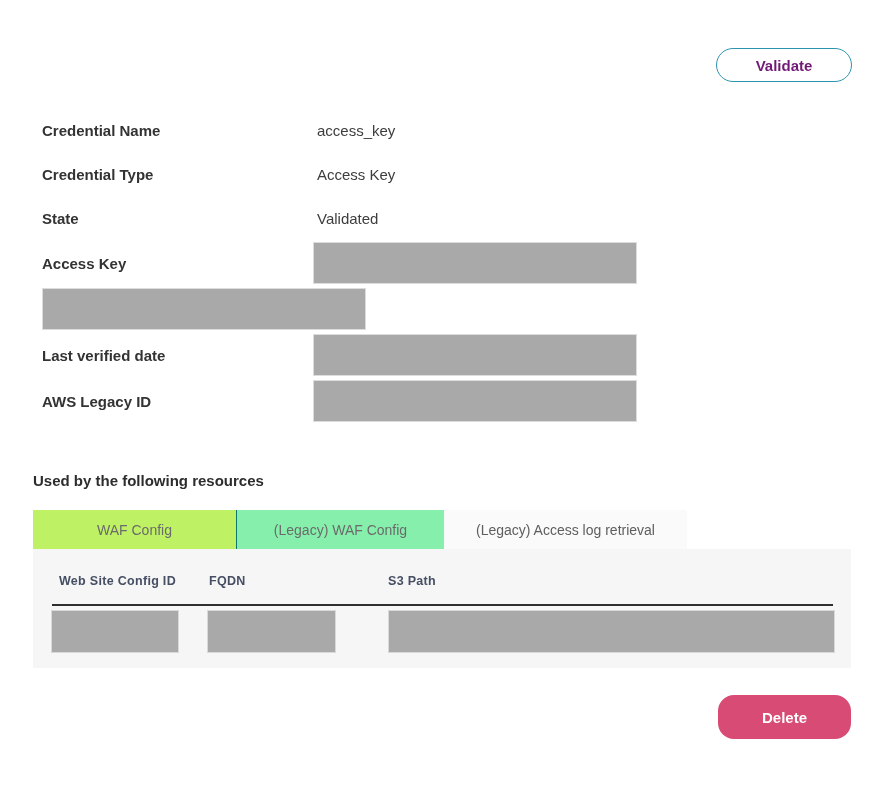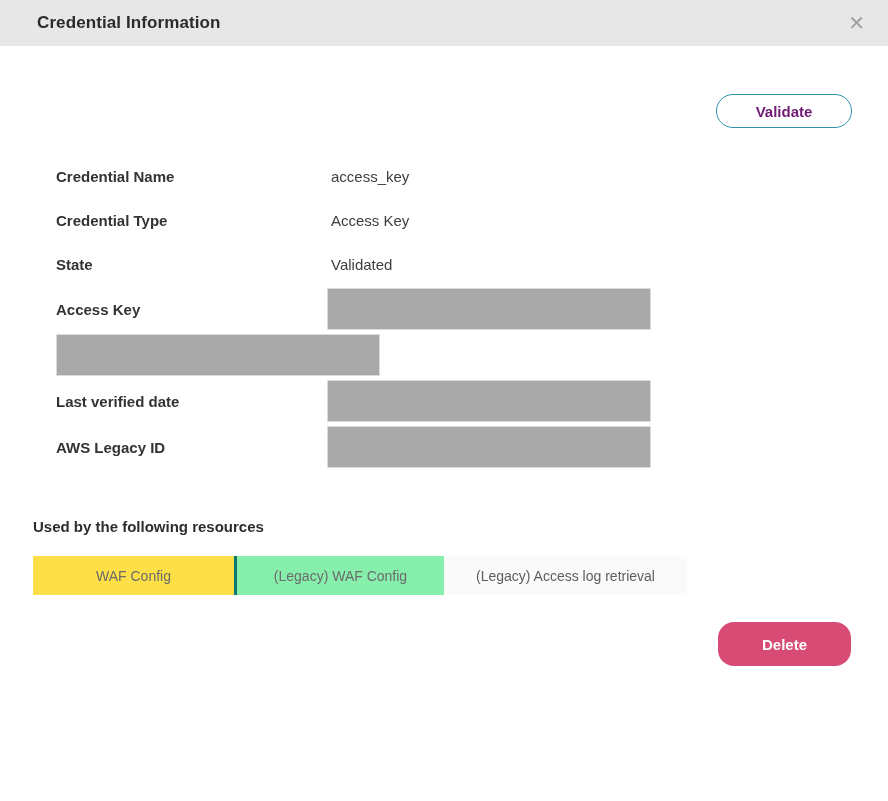--- a/index.html
+++ b/index.html
@@ -16,34 +16,34 @@
   
   .actions-row{display:flex;justify-content:flex-end;gap:8px;margin:48px 36px 0 0;}
   .btn{border-radius:17px;height:34px;font-size:15px;font-weight:bold;cursor:pointer;
     display:flex;align-items:center;justify-content:center;box-sizing:border-box;
     font-family:inherit;}
   .btn-outline{width:136px;background:#fff;color:#701a75;border:1.5px solid #2e94ae;}
   .btn-filled{width:135px;background:#2e94ae;color:#fff;border:none;}
 
   
   .fields{margin-top:26px;}
-  .field-row{display:flex;align-items:center;height:44px;padding-left:56px;}
+  .field-row{display:flex;align-items:center;height:44px;padding-left:42px;}
   .field-row.redacted-row{height:46px;}
   .field-label{width:271px;font-size:15px;font-weight:bold;color:#333;flex:none;}
   .field-value{font-size:15px;color:#3d3d3d;padding-left:4px;}
   .redaction-box{width:324px;height:42px;background:#a9a9a9;border:1px solid #dcdcdc;
     box-sizing:border-box;}
 
   
   .section-heading{margin:48px 0 0 33px;font-size:15px;font-weight:bold;color:#2d2d2d;
     line-height:18px;}
   .tabs{display:flex;margin:20px 0 0 33px;}
   .tab{height:39px;display:flex;align-items:center;justify-content:center;
     font-size:14px;color:#6b6b6b;cursor:pointer;box-sizing:border-box;}
-  .tab-1{width:204px;background:#fde047;border-right:3px solid #0f766e;}
+  .tab-1{width:204px;background:#bef264;border-right:1px solid #0f766e;}
   .tab-2{width:207px;background:#86efac;}
   .tab-3{width:243px;background:#fafafa;color:#5e5e5e;}
 
   .table-panel{margin-left:33px;width:818px;height:119px;background:#f6f6f6;
     box-sizing:border-box;padding-top:22px;}
   .thead{display:flex;padding-left:26px;height:20px;align-items:center;}
   .th{font-size:12.5px;font-weight:bold;color:#454e63;letter-spacing:.3px;}
   .th-1{width:150px;}
   .th-2{width:179px;}
   .th-3{flex:1;}
@@ -58,24 +58,20 @@
   .footer-row{display:flex;justify-content:flex-end;margin:27px 37px 0 0;}
   .btn-danger{width:133px;height:44px;border-radius:16px;background:#d74b74;color:#fff;
     border:none;font-size:15px;font-weight:bold;cursor:pointer;font-family:inherit;
     display:flex;align-items:center;justify-content:center;}
 </style>
 </head>
 <body>
 
 <div class="modal">
 
-  <div class="modal-header">
-    <span class="modal-title">Credential Information</span>
-    <button class="close-btn">✕</button>
-  </div>
 
   <div class="actions-row">
     <button class="btn btn-outline">Validate</button>
   </div>
 
   <div class="fields">
     <div class="field-row">
       <span class="field-label">Credential Name</span>
       <span class="field-value">access_key</span>
     </div>
@@ -105,18 +101,31 @@
   </div>
 
   <div class="section-heading">Used by the following resources</div>
 
   <div class="tabs">
     <div class="tab tab-1">WAF Config</div>
     <div class="tab tab-2">(Legacy) WAF Config</div>
     <div class="tab tab-3">(Legacy) Access log retrieval</div>
   </div>
 
+  <div class="table-panel">
+    <div class="thead">
+      <span class="th th-1">Web Site Config ID</span>
+      <span class="th th-2">FQDN</span>
+      <span class="th th-3">S3 Path</span>
+    </div>
+    <hr class="thead-rule">
+    <div class="trow">
+      <span class="tcell tcell-1"></span>
+      <span class="tcell tcell-2"></span>
+      <span class="tcell tcell-3"></span>
+    </div>
+  </div>
 
   <div class="footer-row">
     <button class="btn-danger">Delete</button>
   </div>
 
 </div>
 
 </body></html>

